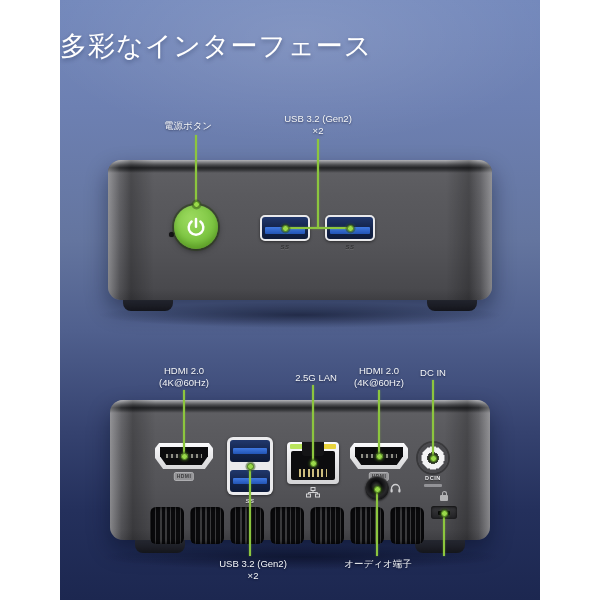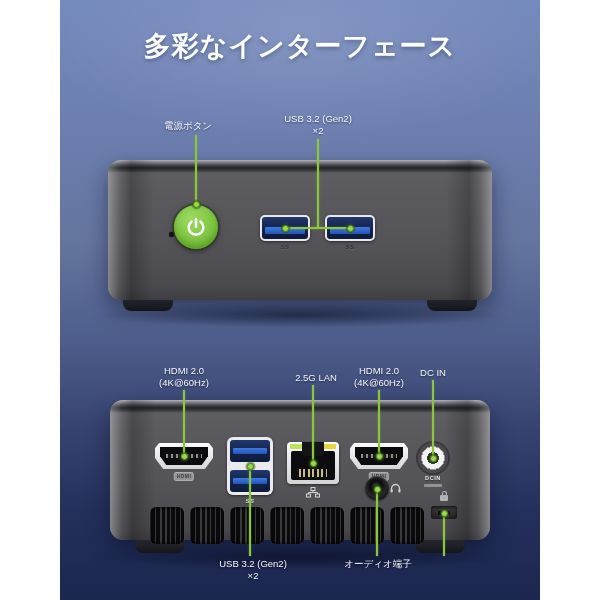--- a/index.html
+++ b/index.html
@@ -2,22 +2,22 @@
 <html><head>
 <meta charset="utf-8">
 <style>
   html,body{margin:0;padding:0;}
   body{font-family:"Liberation Sans","DejaVu Sans",sans-serif;background:#ffffff;}
   .page{position:relative;width:600px;height:600px;background:#ffffff;overflow:hidden;}
   .scene{position:absolute;left:60px;top:0;width:480px;height:600px;overflow:hidden;
     background:
       radial-gradient(ellipse 90% 30% at 50% 6%, rgba(255,255,255,.12), rgba(255,255,255,0) 60%),
       linear-gradient(180deg,#7489bc 0%,#6d80b2 18%,#64759f 40%,#50608e 55%,#35426f 72%,#24305c 85%,#1c2750 100%);}
-  .title{position:absolute;top:28px;left:0;right:0;margin:0;text-align:center;color:#ffffff;
-    font-size:27px;font-weight:bold;letter-spacing:1px;text-shadow:0 2px 4px rgba(10,20,50,.35);}
+  .title{position:absolute;top:28px;left:0;right:0;margin:0;color:#ffffff;
+    font-size:27px;font-weight:normal;letter-spacing:1px;text-shadow:0 2px 4px rgba(10,20,50,.35);}
   
   .lbl{position:absolute;transform:translateX(-50%);color:#f4f6f8;font-size:9.5px;line-height:12px;
     text-align:center;white-space:nowrap;text-shadow:0 1px 2px rgba(0,0,25,.5);z-index:7;}
   .cl{position:absolute;width:1.5px;background:#8cc63e;box-shadow:0 0 2px rgba(140,198,62,.55);z-index:5;}
   .clh{position:absolute;height:1.5px;background:#8cc63e;box-shadow:0 0 2px rgba(140,198,62,.55);z-index:5;}
   .cd{position:absolute;width:7px;height:7px;border-radius:50%;background:#9ad94a;
     border:1.5px solid #4e7d1f;box-sizing:border-box;box-shadow:0 0 0 1.5px rgba(15,35,5,.35),0 0 3px rgba(150,210,70,.8);z-index:6;}
   
   .device{position:absolute;border-radius:13px;z-index:1;
     background:linear-gradient(180deg,#616165 0%,#5a5a5e 25%,#545458 60%,#49494d 92%,#3e3e42 100%);

